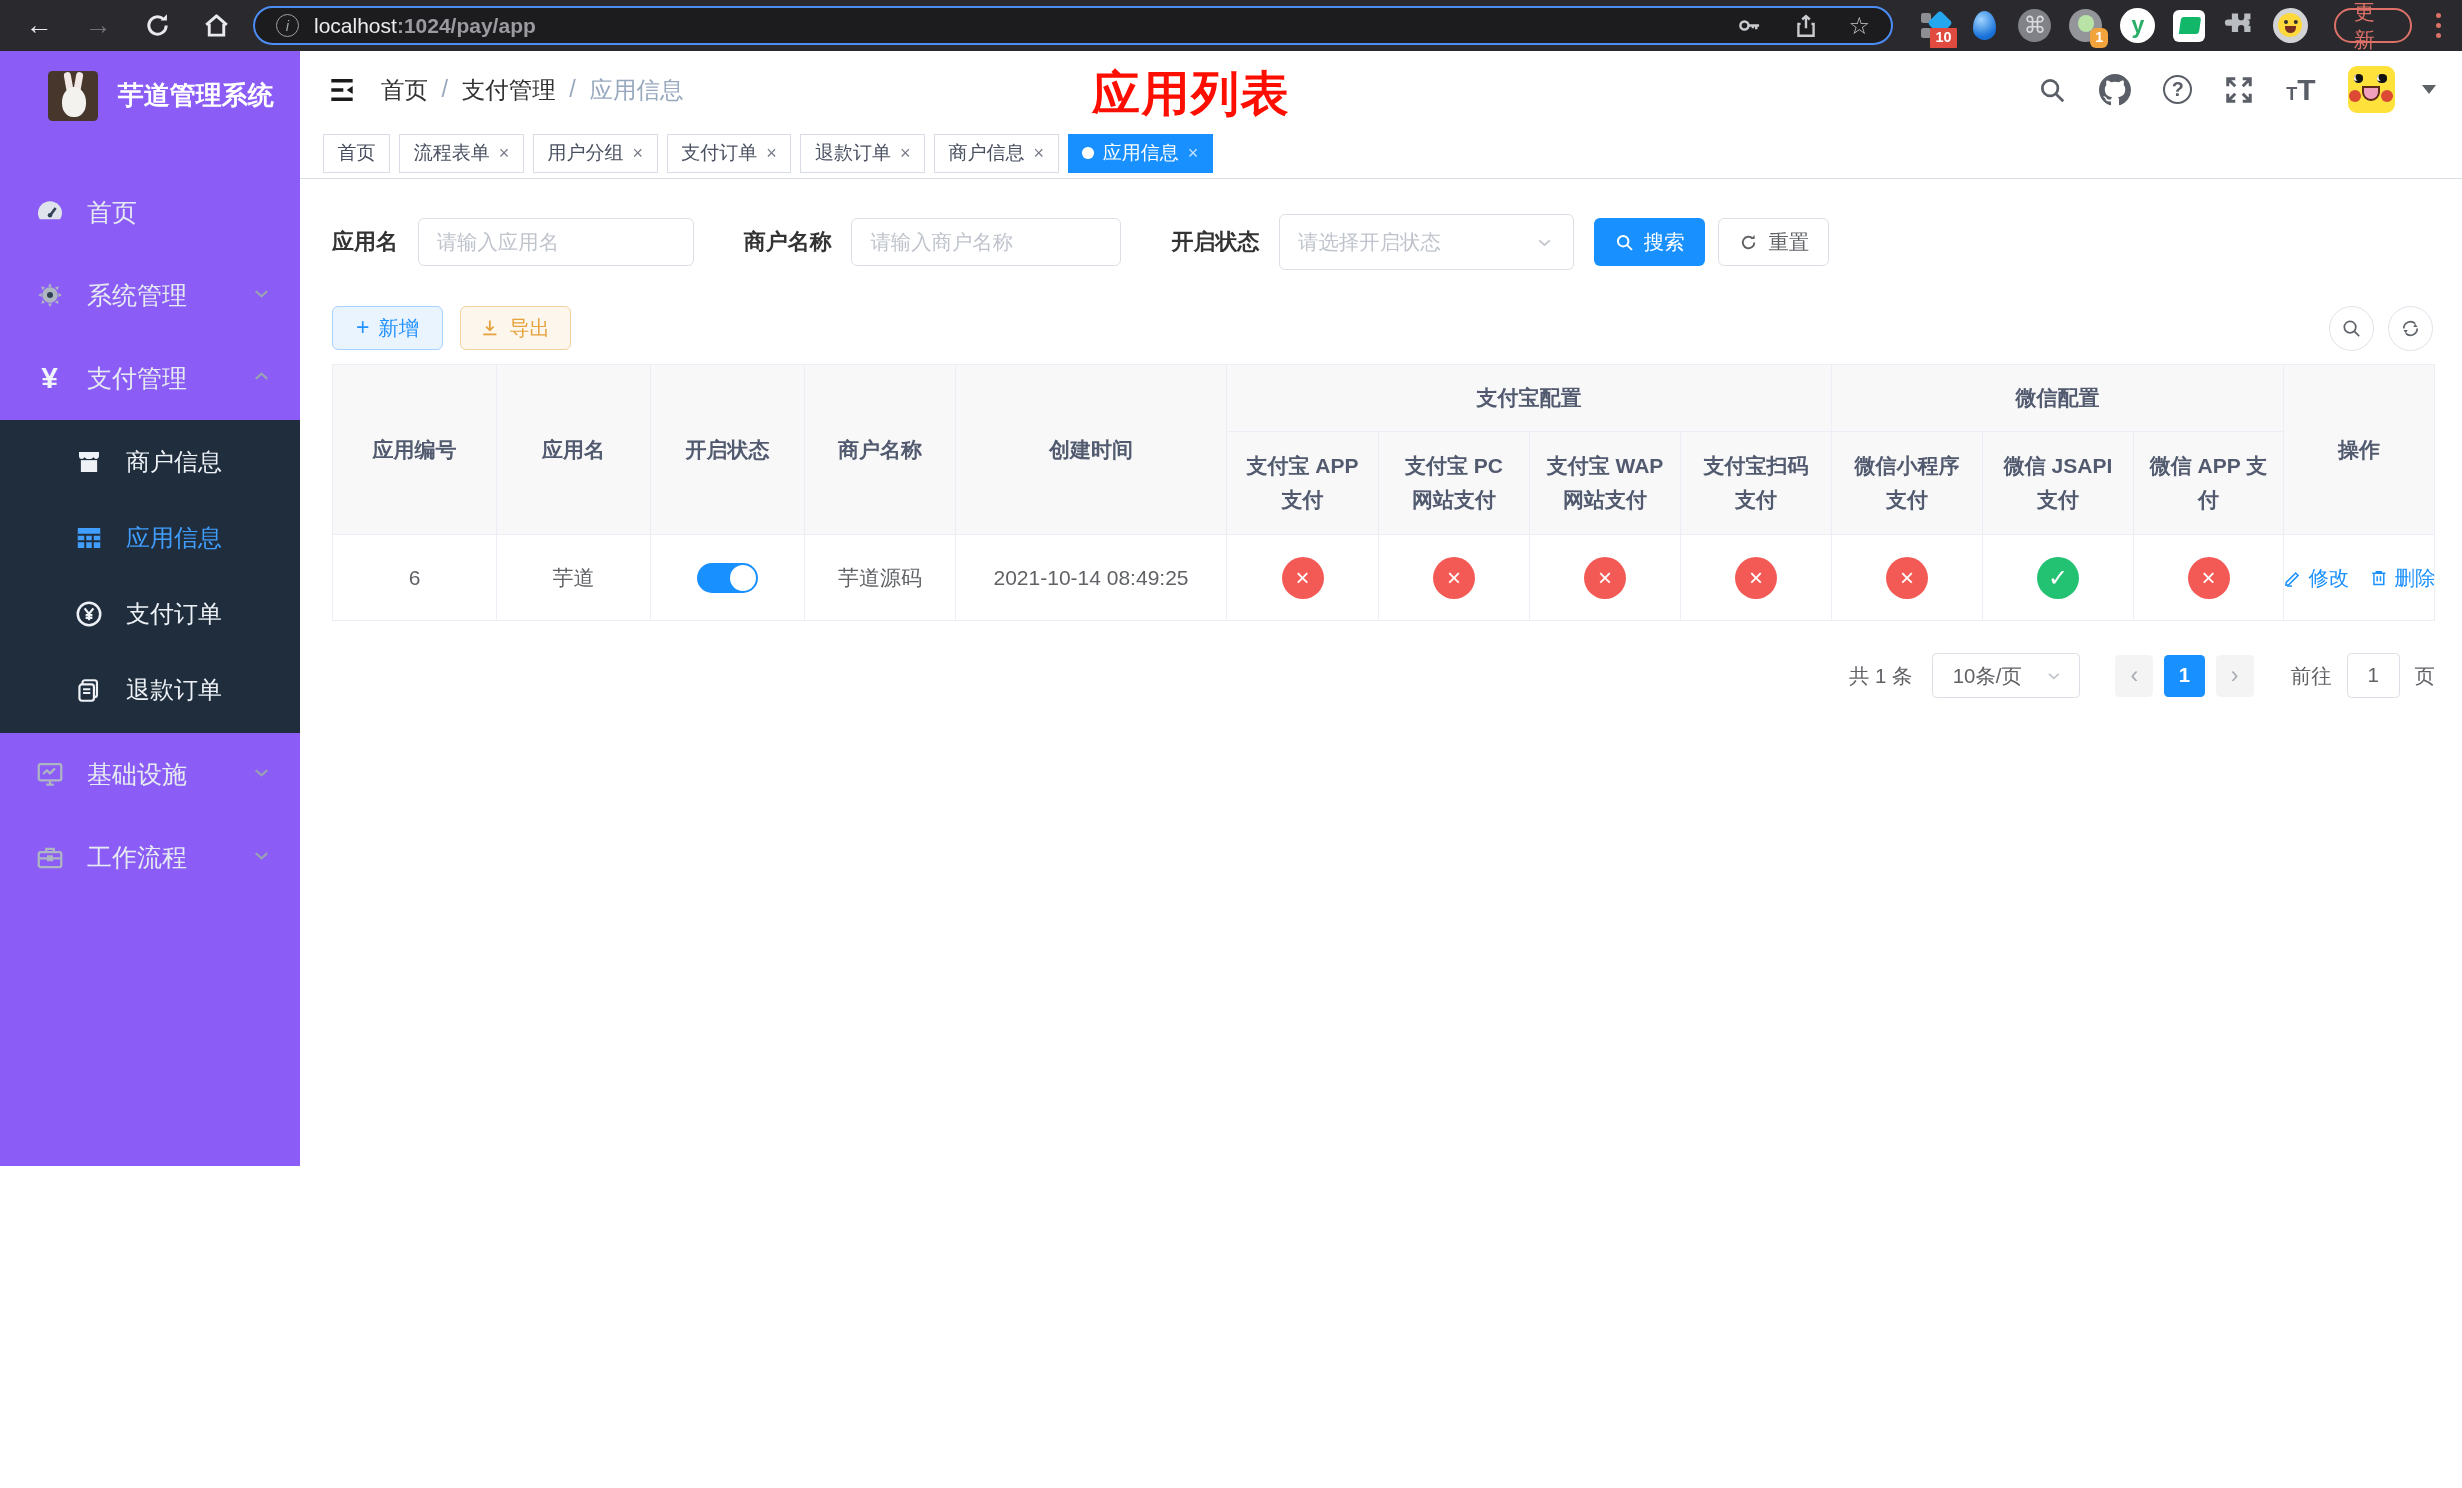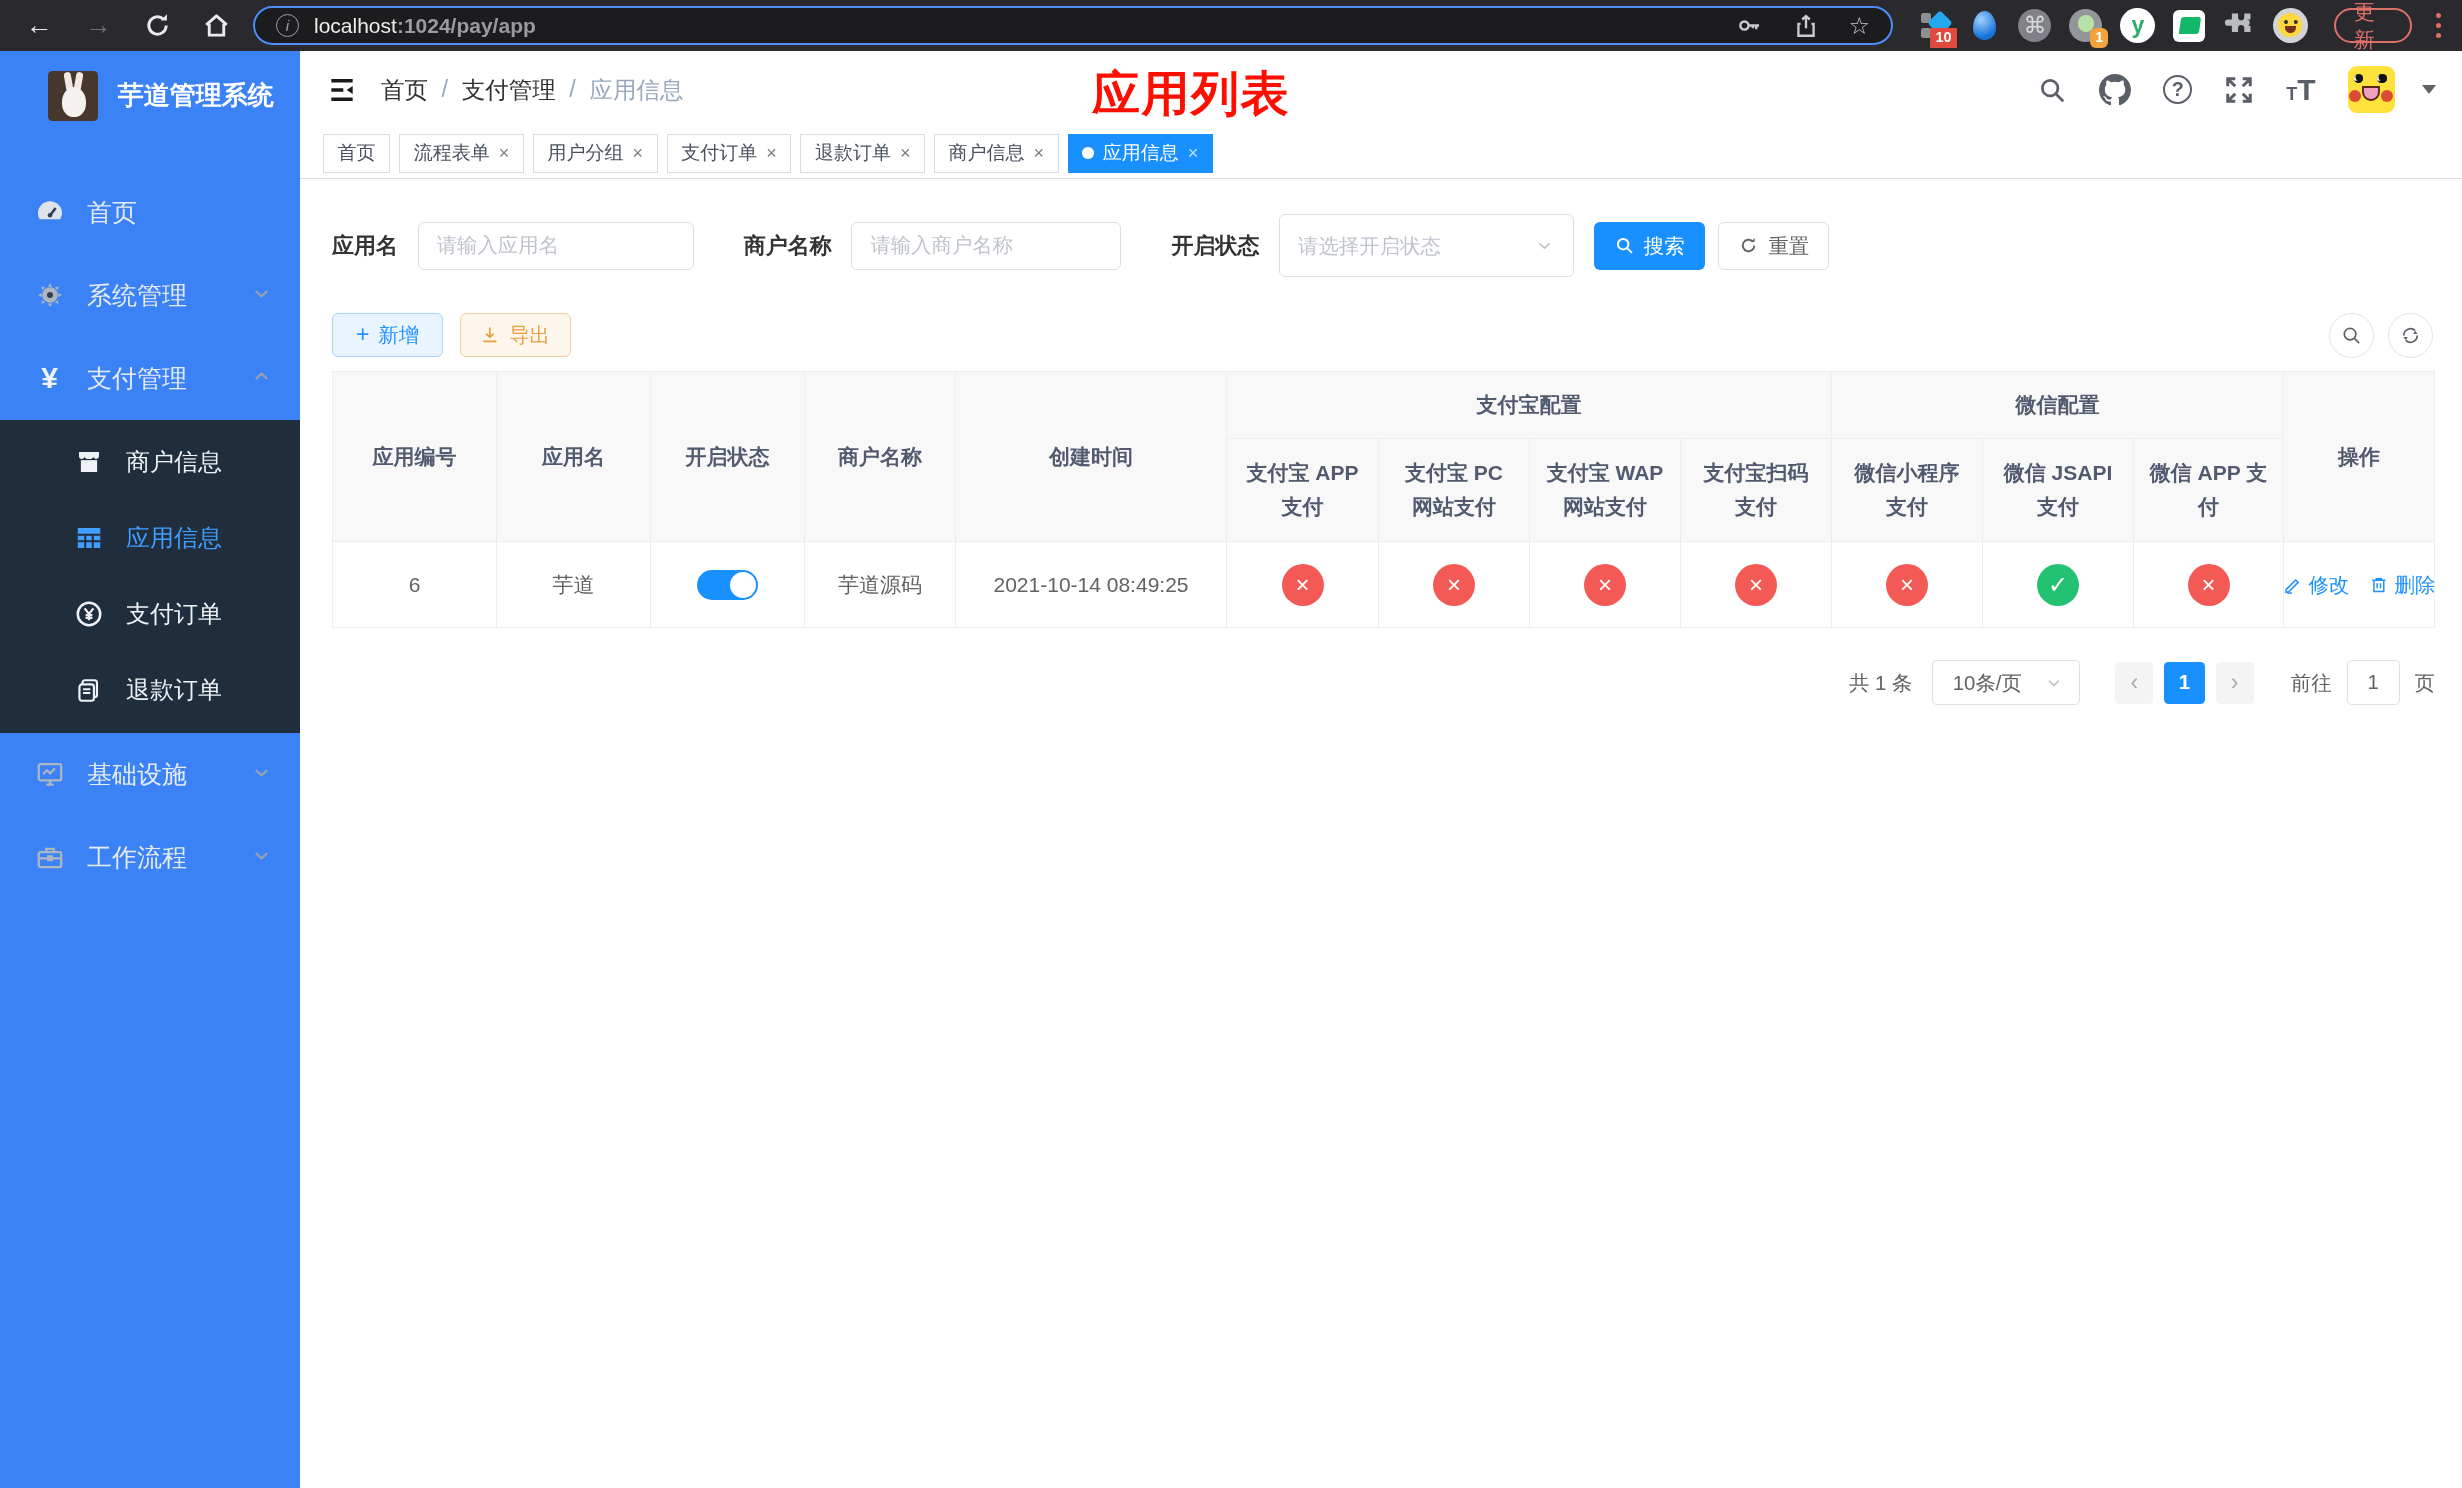--- a/index.html
+++ b/index.html
@@ -50,21 +50,21 @@
     border-radius:50%; background:#333; box-shadow:9.8px 0 #333; }
   .emoji-face::after { content:""; position:absolute; left:6.8px; top:13px; width:10.6px; height:6.8px;
     border-radius:0 0 7.6px 7.6px; background:#7a3020; }
   .update-pill { height:35px; padding:0 18px; border:2.3px solid #dd7168; border-radius:18px;
     color:#dd7168; font-size:21px; display:flex; align-items:center; margin-left:7.6px; }
   .chrome-dots { color:#dd7168; font-size:23px; letter-spacing:0; padding:0 6px; line-height:9px;
     display:flex; flex-direction:column; gap:4.5px; align-items:center; }
   .chrome-dots i { width:5.3px; height:5.3px; border-radius:50%; background:#dd7168; display:block; }
 
   
-  .sidebar { position:absolute; left:0; top:51px; width:300px; height:1437px; background:#3b82f6; }
+  .sidebar { position:absolute; left:0; top:51px; width:300px; height:1115px; background:#8b5cf6; }
   .logo-row { display:flex; align-items:center; gap:19.7px; padding:19.7px 0 18px 48px; }
   .logo-img { width:50px; height:50px; border-radius:4.5px; background:#46362c; position:relative; overflow:hidden; flex:0 0 auto; }
   .rabbit-head { position:absolute; left:13.6px; top:16.7px; width:24px; height:30px; background:#f4f2ef; border-radius:50% 50% 45% 45%; }
   .rabbit-ear { position:absolute; width:6.8px; height:19.7px; background:#f2e8e6; border-radius:3.8px; top:1.5px; }
   .rabbit-ear.l { left:16.7px; transform:rotate(-10deg); }
   .rabbit-ear.r { left:27px; transform:rotate(10deg); }
   .logo-title { color:#fff; font-size:26px; font-weight:bold; }
   .menu { margin-top:32px; }
   .menu-item { height:83px; display:flex; align-items:center; padding:0 27px 0 33px; cursor:pointer; }
   .menu-item .mi-icon { width:33px; display:flex; justify-content:center; flex:0 0 auto; }
@@ -116,21 +116,21 @@
   .tab-close { font-size:18px; color:inherit; opacity:.75; cursor:pointer; }
 
   .content { padding:35px 30px 0 32px; }
   .filter-row { display:flex; align-items:center; }
   .f-label { font-size:22px; font-weight:bold; color:#333; margin-right:19.7px; white-space:nowrap; }
   .f-input { height:48px; border:0.8px solid #dcdfe6; border-radius:6px; font-size:20.4px; color:#606266;
     padding:0 18px; outline:none; font-family:inherit; }
   .f-input::placeholder { color:#bfc4cc; }
   .w1 { width:276px; margin-right:50px; }
   .w2 { width:270px; margin-right:50px; }
-  .f-select { width:295px; height:63px; border:0.8px solid #dcdfe6; border-radius:6px; display:flex;
+  .f-select { width:295px; height:56px; border:0.8px solid #dcdfe6; border-radius:6px; display:flex;
     align-items:center; padding:0 18px; color:#bfc4cc; font-size:20.4px; cursor:pointer; margin-right:19.7px; }
   .f-select .sel-text { flex:1; }
   .btn { height:48px; border-radius:6px; font-size:20.4px; display:inline-flex; align-items:center;
     justify-content:center; gap:9px; cursor:pointer; border:0.8px solid transparent; white-space:nowrap; }
   .btn-search { background:#1890ff; color:#fff; width:111px; margin-right:13.6px; }
   .btn-reset { background:#fff; color:#606266; border-color:#dcdfe6; width:111px; }
 
   .toolbar-row { margin-top:36px; display:flex; align-items:flex-start; }
   .btn-add { background:#e9f4ff; color:#2391ff; border-color:#a9d2ff; width:111px; height:44px; margin-right:16.7px; }
   .btn-export { background:#fdf6ec; color:#e6a23c; border-color:#f3d19e; width:111px; height:44px; }

